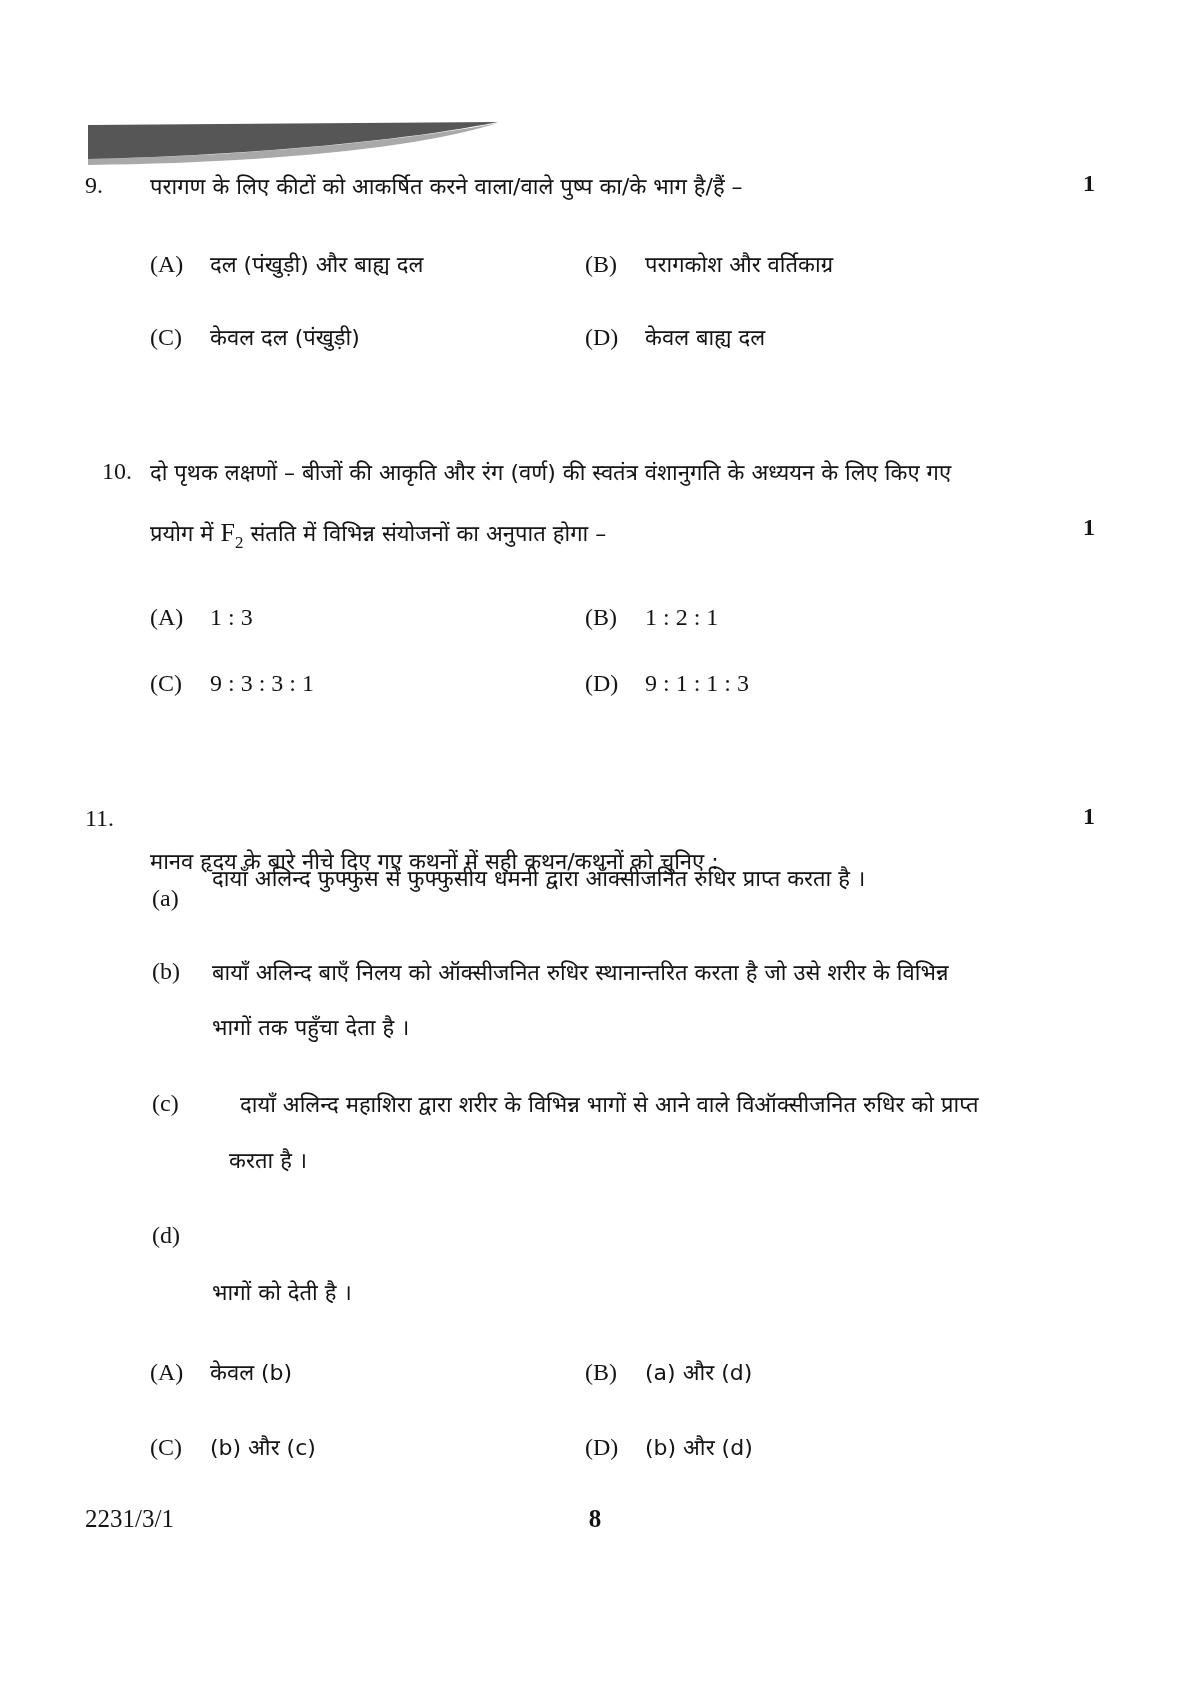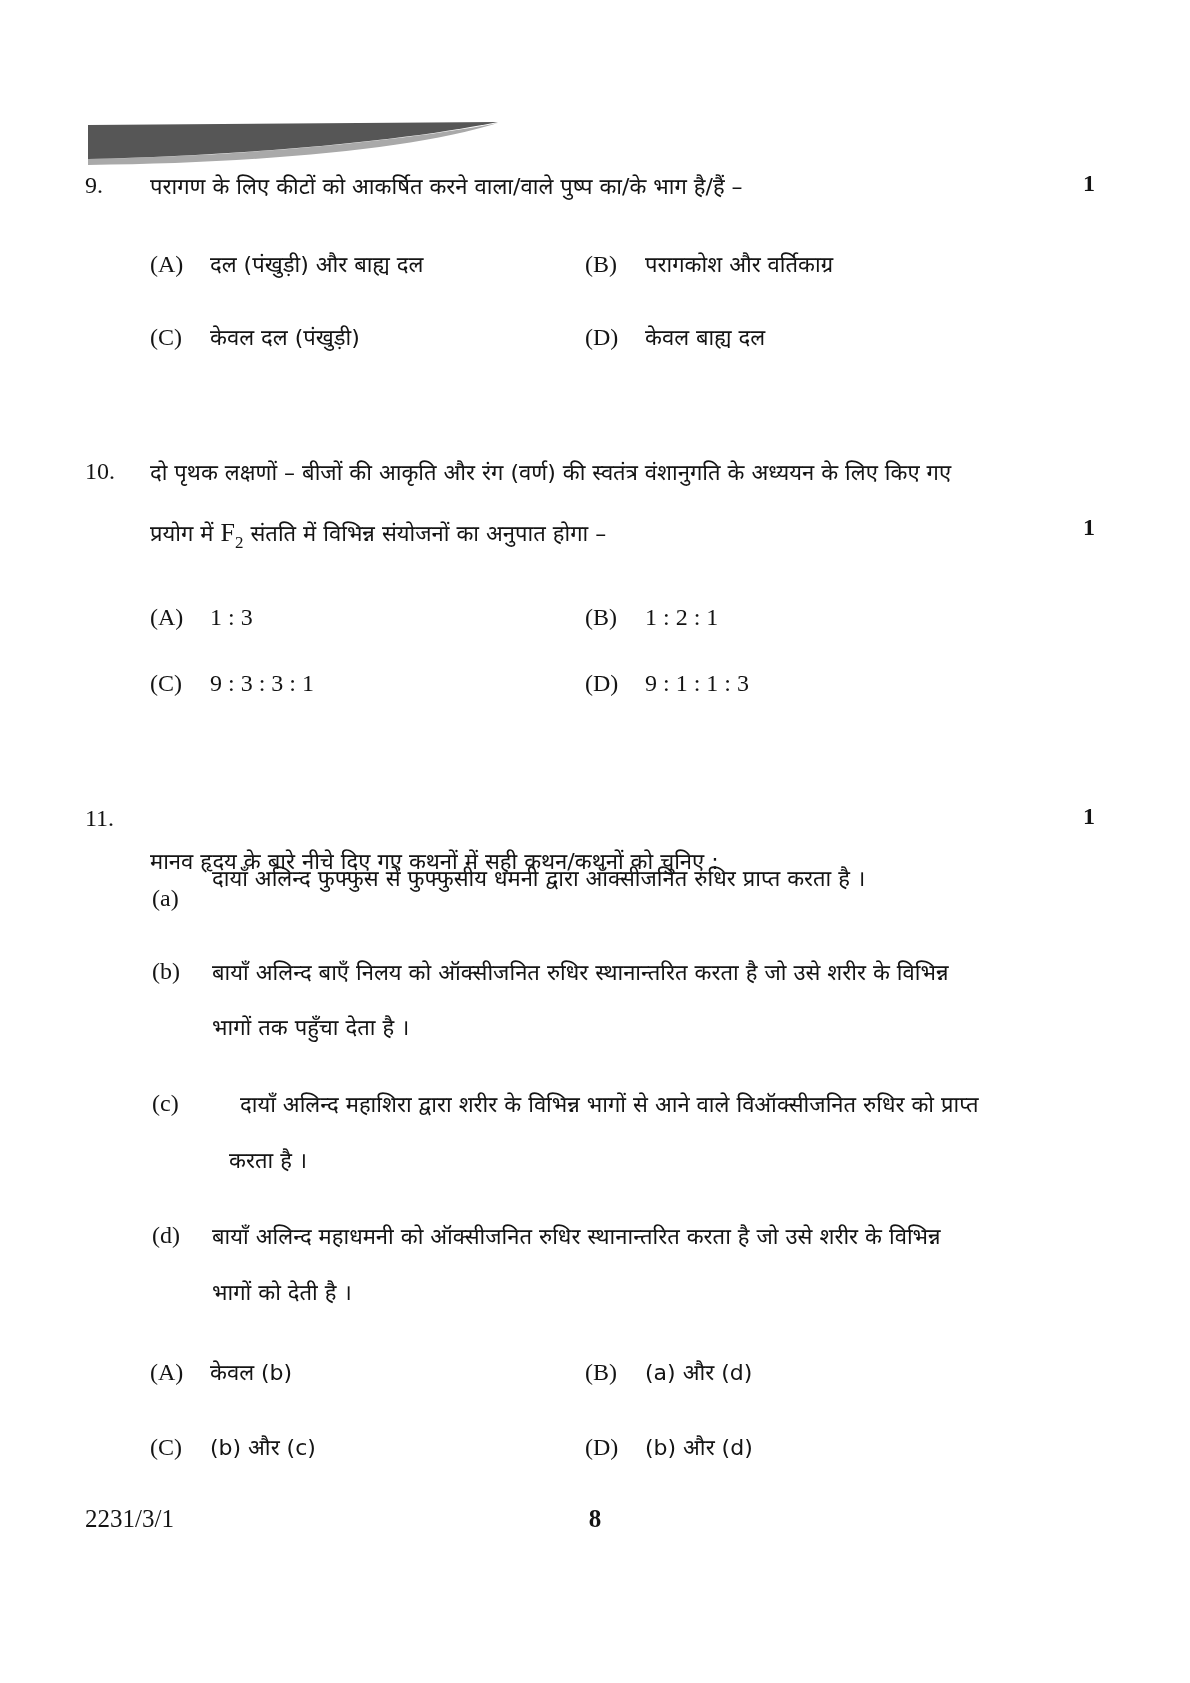--- a/index.html
+++ b/index.html
@@ -62,21 +62,21 @@
   </div>
   <div class="abs opt" style="left:150px;top:320px;">
     <span class="optlabel">(C)</span>
     <span class="opttext-hindi">केवल दल (पंखुड़ी)</span>
   </div>
   <div class="abs opt" style="left:585px;top:320px;">
     <span class="optlabel">(D)</span>
     <span class="opttext-hindi">केवल बाह्य दल</span>
   </div>
 
-  <div class="abs qnum" style="left:85px;top:458px;">10.</div>
+  <div class="abs qnum" style="left:102px;top:458px;">10.</div>
   <div class="abs hindi" style="left:150px;top:455px;">दो पृथक लक्षणों – बीजों की आकृति और रंग (वर्ण) की स्वतंत्र वंशानुगति के अध्ययन के लिए किए गए</div>
   <div class="abs hindi" style="left:150px;top:512px;"><span>प्रयोग में </span><span class="fsym">F</span><span class="fsub">2</span><span> संतति में विभिन्न संयोजनों का अनुपात होगा –</span></div>
   <div class="abs marks" style="left:1072px;top:514px;">1</div>
 
   <div class="abs opt" style="left:150px;top:604px;">
     <span class="optlabel">(A)</span>
     <span class="opttext-num">1 : 3</span>
   </div>
   <div class="abs opt" style="left:585px;top:604px;">
     <span class="optlabel">(B)</span>
@@ -100,21 +100,20 @@
 
   <div class="abs stlabel" style="left:152px;top:958px;">(b)</div>
   <div class="abs hindi" style="left:212px;top:955px;">बायाँ अलिन्द बाएँ निलय को ऑक्सीजनित रुधिर स्थानान्तरित करता है जो उसे शरीर के विभिन्न</div>
   <div class="abs hindi" style="left:212px;top:1010px;">भागों तक पहुँचा देता है ।</div>
 
   <div class="abs stlabel" style="left:152px;top:1090px;">(c)</div>
   <div class="abs hindi" style="left:212px;top:1087px;margin-left:28px;">दायाँ अलिन्द महाशिरा द्वारा शरीर के विभिन्न भागों से आने वाले विऑक्सीजनित रुधिर को प्राप्त</div>
   <div class="abs hindi" style="left:229px;top:1143px;">करता है ।</div>
 
   <div class="abs stlabel" style="left:152px;top:1222px;">(d)</div>
-  <div class="abs hindi" style="left:212px;top:1219px;">बायाँ अलिन्द महाधमनी को ऑक्सीजनित रुधिर स्थानान्तरित करता है जो उसे शरीर के विभिन्न</div>
   <div class="abs hindi" style="left:212px;top:1275px;">भागों को देती है ।</div>
 
   <div class="abs opt" style="left:150px;top:1355px;">
     <span class="optlabel">(A)</span>
     <span class="opttext-hindi">केवल (b)</span>
   </div>
   <div class="abs opt" style="left:585px;top:1355px;">
     <span class="optlabel">(B)</span>
     <span class="opttext-hindi">(a) और (d)</span>
   </div>

